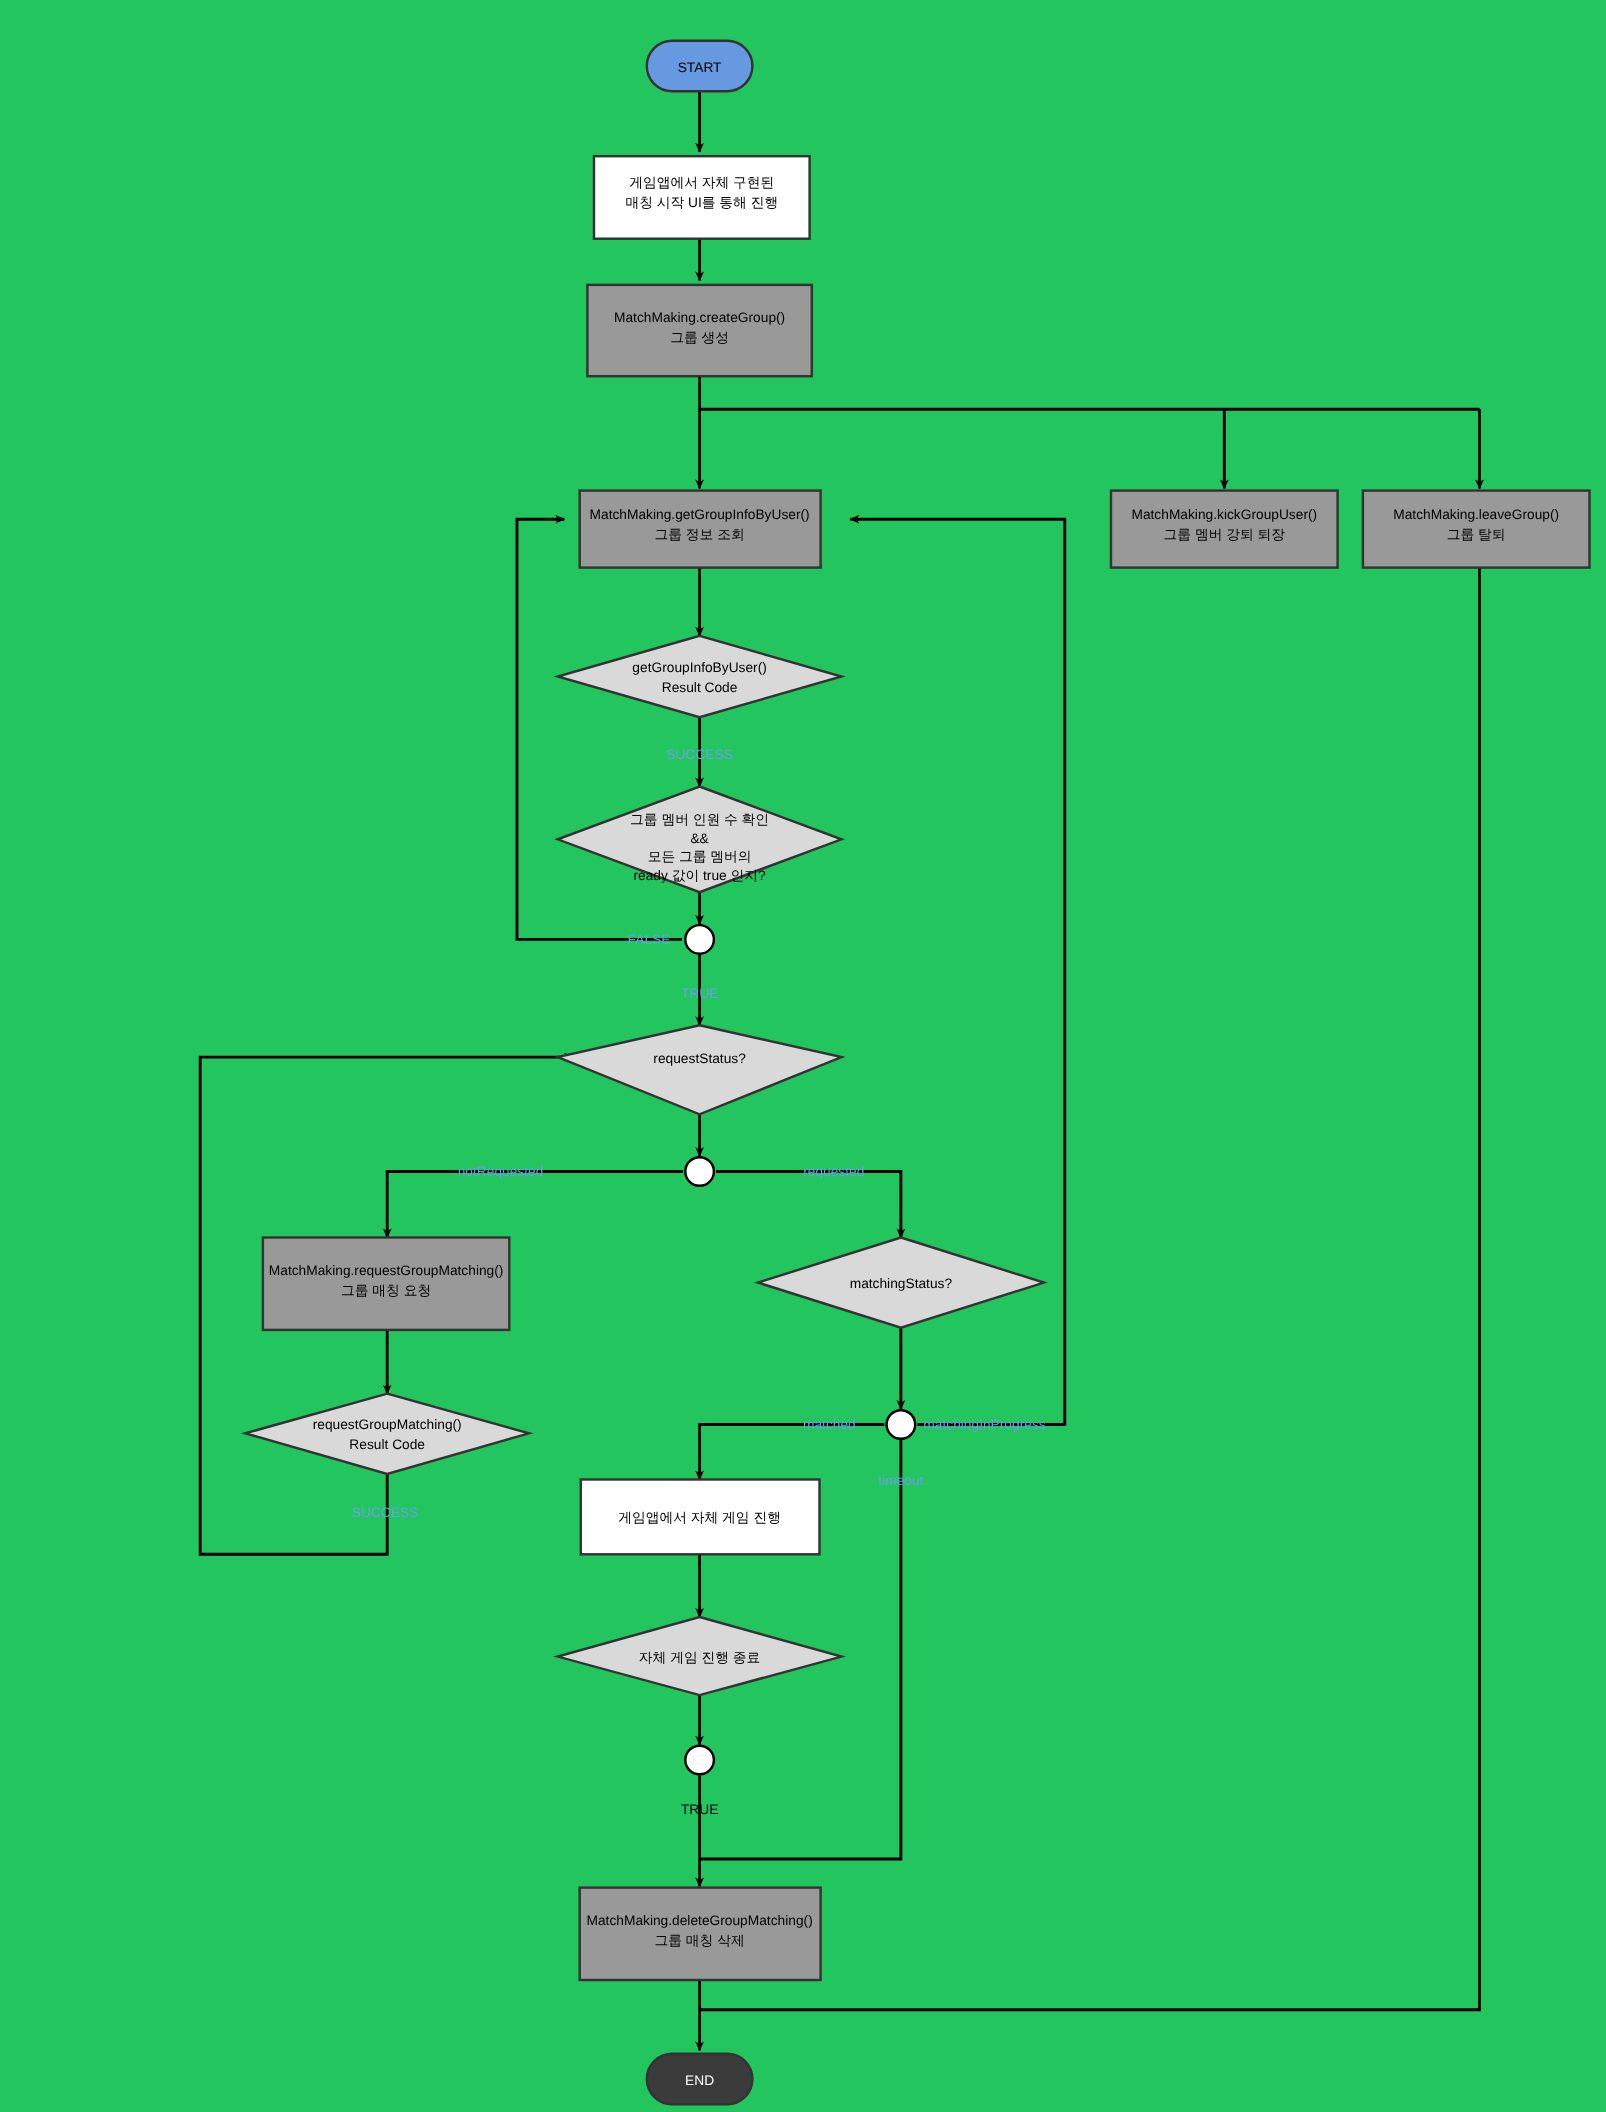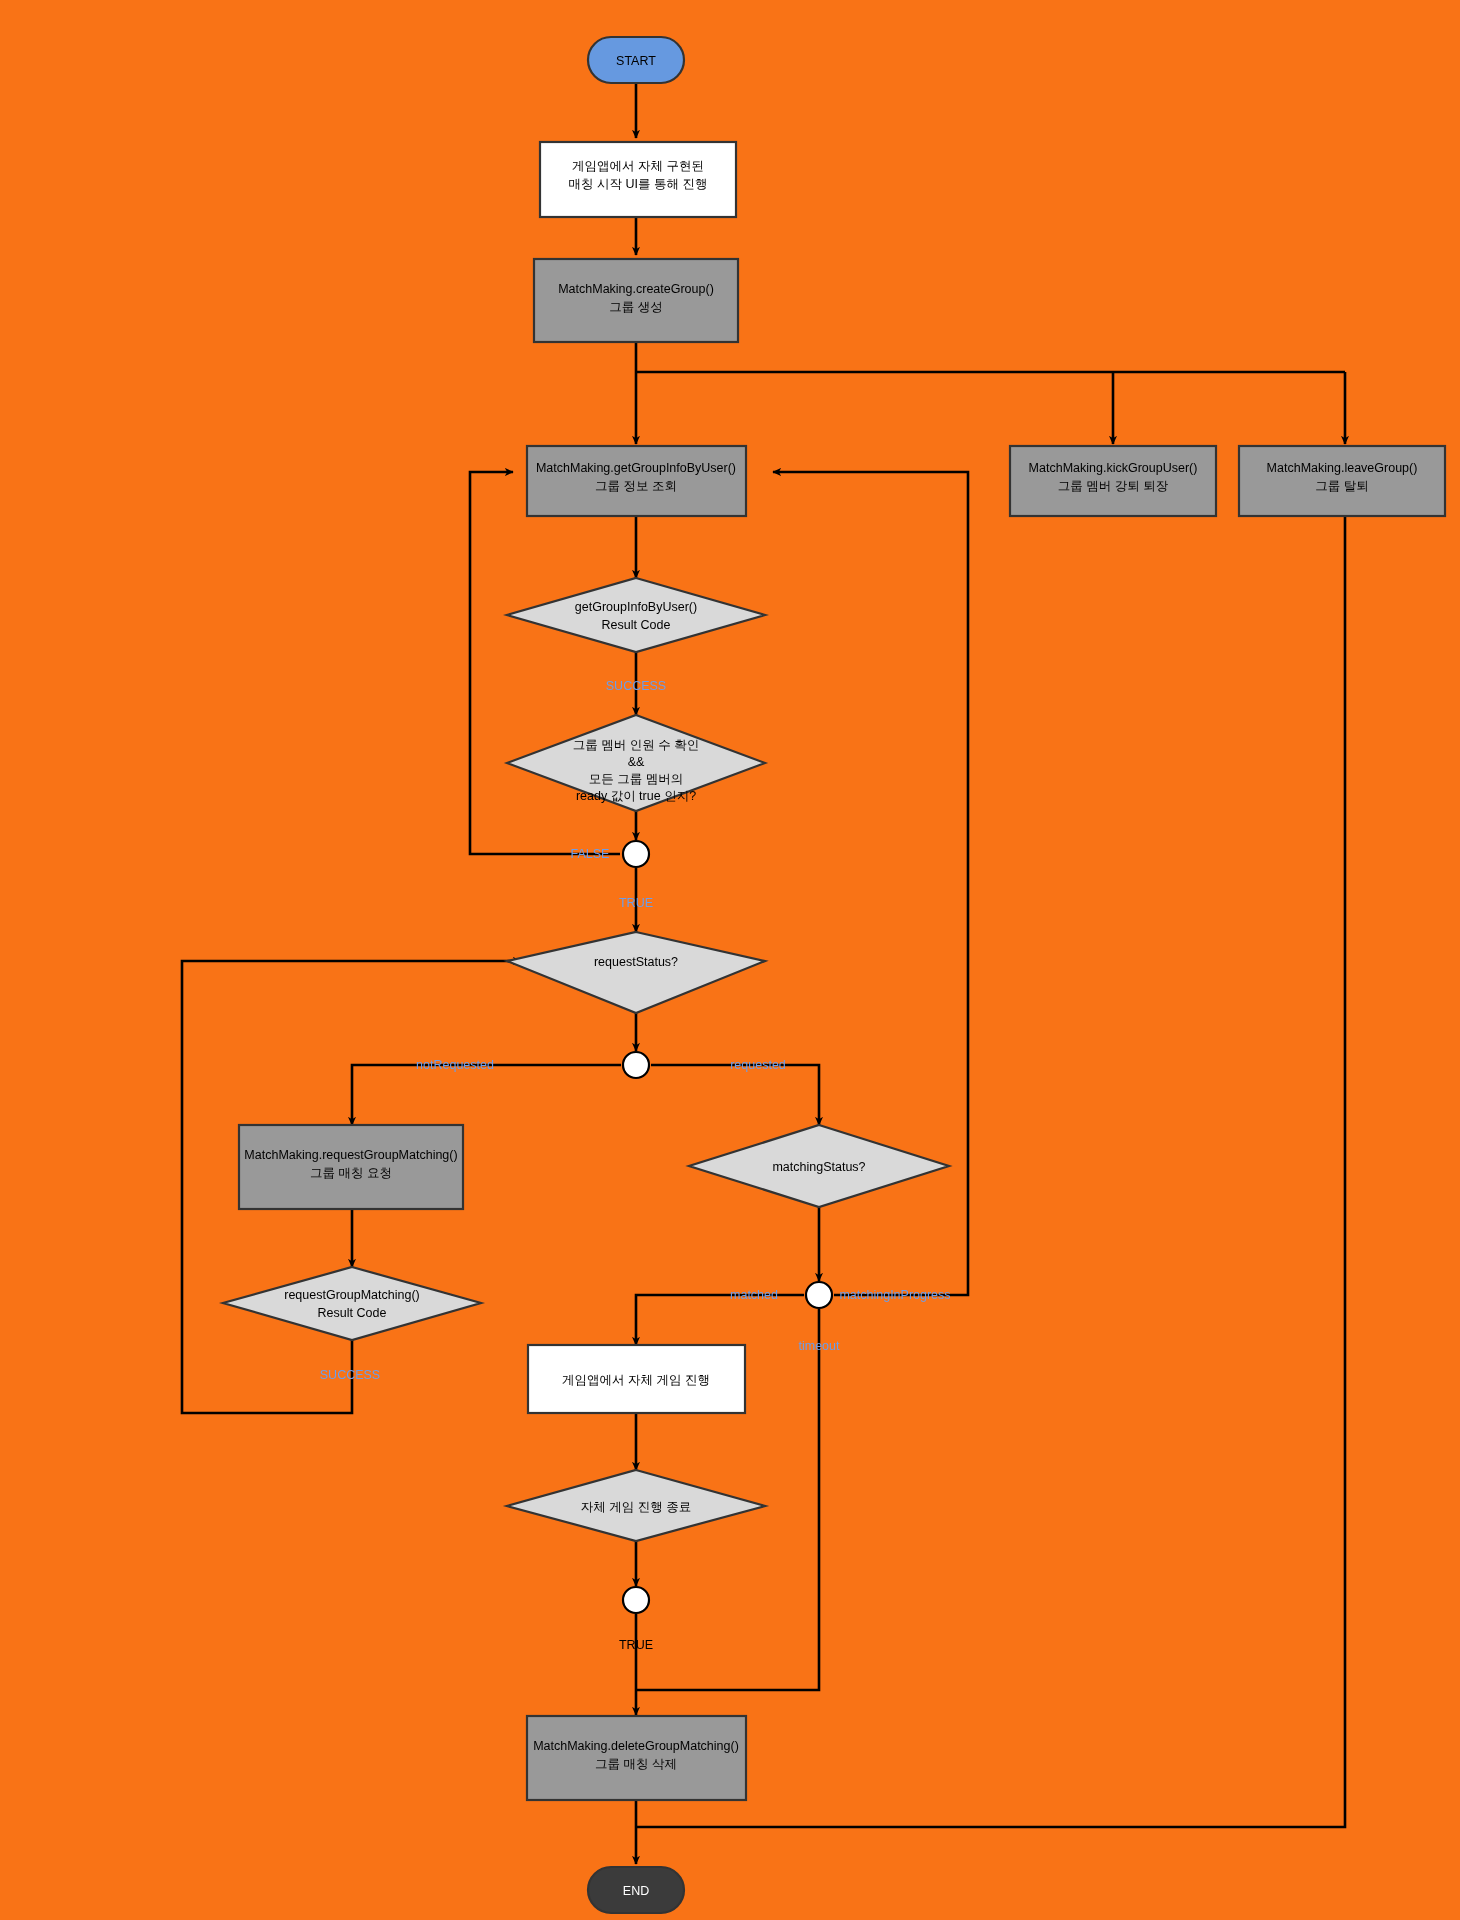--- a/index.html
+++ b/index.html
@@ -1,17 +1,17 @@
 <!DOCTYPE html>
 <html><head>
 <meta charset="utf-8">
 <style>
   html,body{margin:0;padding:0;background:#ffffff;}
   body{font-family:"Liberation Sans","DejaVu Sans",sans-serif;}
-  #stage{position:relative;width:1460px;height:1920px;background:#f97316;overflow:hidden;}
+  #stage{position:relative;width:1460px;height:1920px;background:#22c55e;overflow:hidden;}
   svg{display:block;}
   .node-text{font-family:"Liberation Sans","DejaVu Sans",sans-serif;font-size:12.5px;fill:#000000;}
   .node-text-white{fill:#ffffff;}
   .edge-label{font-family:"Liberation Sans","DejaVu Sans",sans-serif;font-size:12.5px;fill:#6c9eeb;}
   .edge-label-dark{fill:#000000;}
   .shape-process{fill:#999999;stroke:#333333;stroke-width:2.2;}
   .shape-plain{fill:#ffffff;stroke:#333333;stroke-width:2.2;}
   .shape-decision{fill:#d9d9d9;stroke:#333333;stroke-width:2.2;}
   .shape-start{fill:#6699e0;stroke:#333333;stroke-width:2.2;}
   .shape-end{fill:#3b3b3b;stroke:#333333;stroke-width:2.2;}

